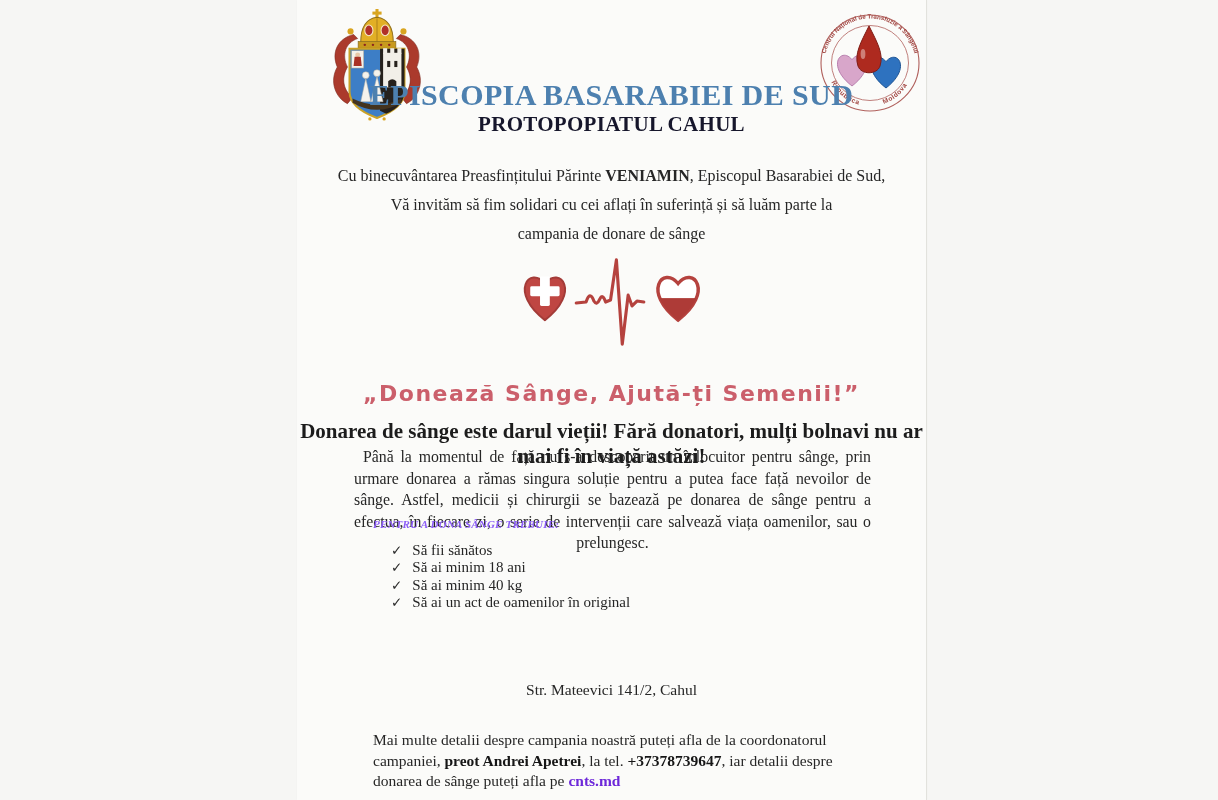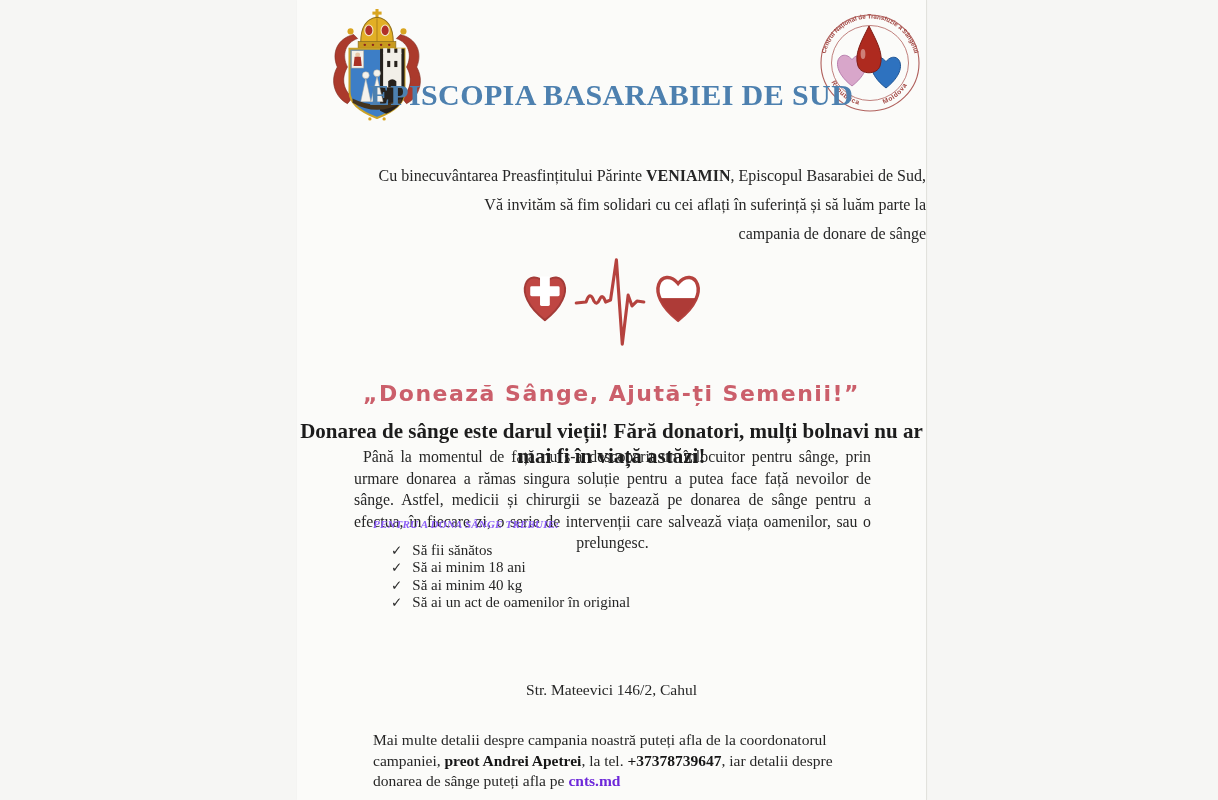--- a/index.html
+++ b/index.html
@@ -6,21 +6,21 @@
   .canvas{position:relative;width:1218px;height:800px;background:#f6f6f4;overflow:hidden;
           font-family:"Liberation Serif","DejaVu Serif",serif;}
   .page{position:absolute;left:297px;top:0;width:629px;height:800px;background:#fbfbf9;
         border-right:1px solid #e2e2dd;box-shadow:0 0 2px rgba(0,0,0,0.03);}
   .abs{position:absolute;}
   .title{top:78px;left:0;width:100%;text-align:center;font-size:30px;font-weight:bold;
          color:#4d80af;letter-spacing:0.4px;}
   .subtitle{top:112px;left:0;width:100%;text-align:center;font-size:21px;font-weight:bold;
             color:#16162b;letter-spacing:0.3px;}
   .intro{top:161px;left:0;width:100%;text-align:center;font-size:16px;color:#262626;}
-  .intro .iline{height:29px;line-height:29px;text-align:right;}
+  .intro .iline{height:29px;line-height:29px;}
   .hearts-wrap{top:254px;left:197px;width:235px;height:98px;}
   .slogan{top:381px;left:0;width:100%;text-align:center;font-family:"DejaVu Sans",sans-serif;
           font-weight:bold;font-size:22px;letter-spacing:1.5px;color:#cb5f6b;}
   .lead{top:419px;left:0;width:100%;text-align:center;font-size:21px;font-weight:bold;color:#1c1c1c;}
   .bodytext{top:446px;left:57px;width:517px;font-size:15.8px;line-height:21.5px;color:#262626;
             text-align:justify;text-align-last:center;text-indent:9px;}
   .req-heading{top:518px;left:76px;font-size:11px;font-weight:bold;color:#8b5cf6;letter-spacing:0.2px;font-style:italic;}
   .req-list{top:542px;left:94px;font-size:15px;color:#262626;}
   .req-item{height:17.4px;line-height:17.4px;}
   .check{font-family:"DejaVu Sans",sans-serif;margin-right:10px;font-size:13.5px;color:#2e2e2e;}
@@ -105,20 +105,21 @@
       <text font-family="Liberation Sans, sans-serif" font-size="6.6" fill="#a0433f" font-weight="bold" letter-spacing="0.6">
         <textPath href="#cntsBottom" xlink:href="#cntsBottom" startOffset="74%" text-anchor="middle">Moldova</textPath>
       </text>
       <path d="M38,74 C64.4,53.6 48.8,34.4 38,47.6 C27.2,34.4 11.6,53.6 38,74 Z" fill="#d8a6ca" stroke="#b87fae" stroke-width="1"></path>
       <path d="M72,76 C98.4,55.6 82.8,36.4 72,49.6 C61.2,36.4 45.6,55.6 72,76 Z" fill="#2e72bf" stroke="#1d5494" stroke-width="1"></path>
       <path d="M55,14 C47,30 40,42 44,54 C47,63 63,63 66,54 C70,42 63,30 55,14 Z" fill="#ae2a1f" stroke="#7e1c15" stroke-width="1"></path>
       <ellipse cx="49" cy="42" rx="2.4" ry="5" fill="rgba(255,255,255,0.4)"></ellipse>
     </svg>
 
     <div class="abs title">EPISCOPIA BASARABIEI DE SUD</div>
+    <div class="abs subtitle">PROTOPOPIATUL CAHUL</div>
 
     <div class="abs intro">
       <div class="iline"><span>Cu binecuvântarea Preasfințitului Părinte </span><b>VENIAMIN</b><span>, Episcopul Basarabiei de Sud,</span></div>
       <div class="iline">Vă invităm să fim solidari cu cei aflați în suferință și să luăm parte la</div>
       <div class="iline">campania de donare de sânge</div>
     </div>
 
     <svg class="abs hearts-wrap" width="235" height="98" viewBox="0 0 240 100">
       <path d="M52,67.5 C89.4,38.6 67.3,11.4 52,30.1 C36.7,11.4 14.6,38.6 52,67.5 Z" fill="#bf4642" stroke="#a33b38" stroke-width="2"></path>
       <g>
@@ -140,20 +141,20 @@
     <div class="abs bodytext">Până la momentul de față nu s-a descoperit un înlocuitor pentru sânge, prin urmare donarea a rămas singura soluție pentru a putea face față nevoilor de sânge. Astfel, medicii și chirurgii se bazează pe donarea de sânge pentru a efectua, în fiecare zi, o serie de intervenții care salvează viața oamenilor, sau o prelungesc.</div>
 
     <div class="abs req-heading">PENTRU A DONA SÂNGE TREBUIE:</div>
     <div class="abs req-list">
       <div class="req-item"><span class="check">✓</span><span>Să fii sănătos</span></div>
       <div class="req-item"><span class="check">✓</span><span>Să ai minim 18 ani</span></div>
       <div class="req-item"><span class="check">✓</span><span>Să ai minim 40 kg</span></div>
       <div class="req-item"><span class="check">✓</span><span>Să ai un act de oamenilor în original</span></div>
     </div>
 
-    <div class="abs address">Str. Mateevici 146/2, Cahul</div>
+    <div class="abs address">Str. Mateevici 141/2, Cahul</div>
 
     <div class="abs footer">
       <span>Mai multe detalii despre campania noastră puteți afla de la coordonatorul campaniei, </span><b>preot Andrei Apetrei</b><span>, la tel. </span><b>+37378739647</b><span>, iar detalii despre donarea de sânge puteți afla pe </span><span class="site">cnts.md</span>
     </div>
 
   </div>
 </div>
 
 </body></html>

